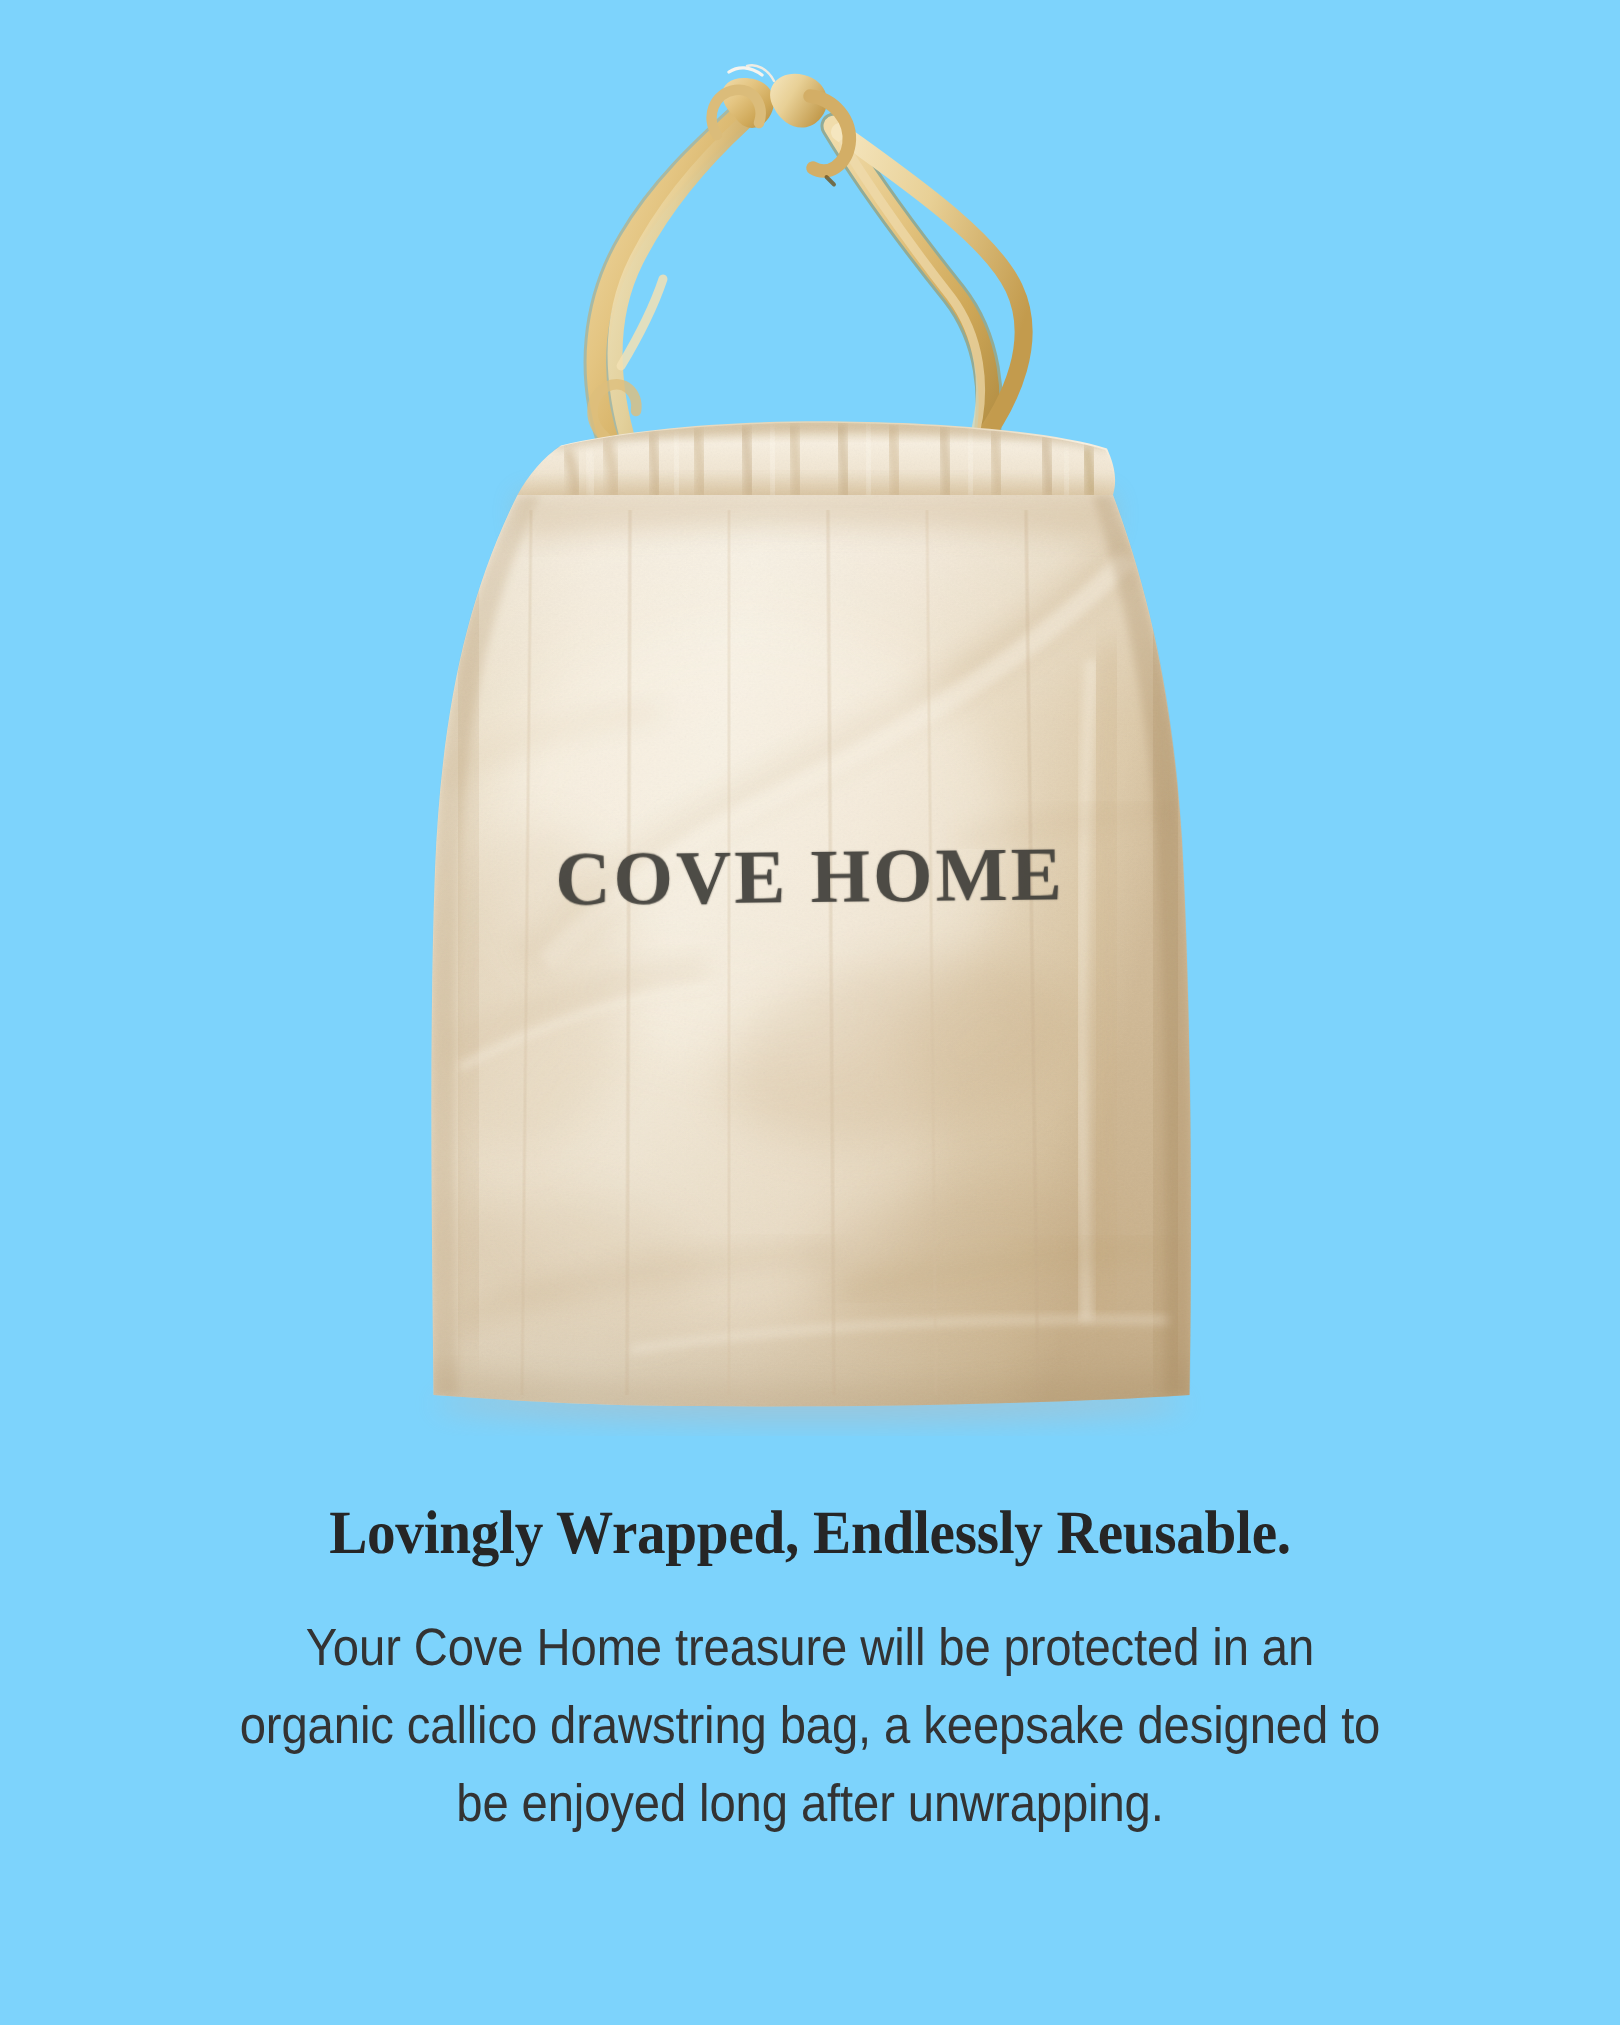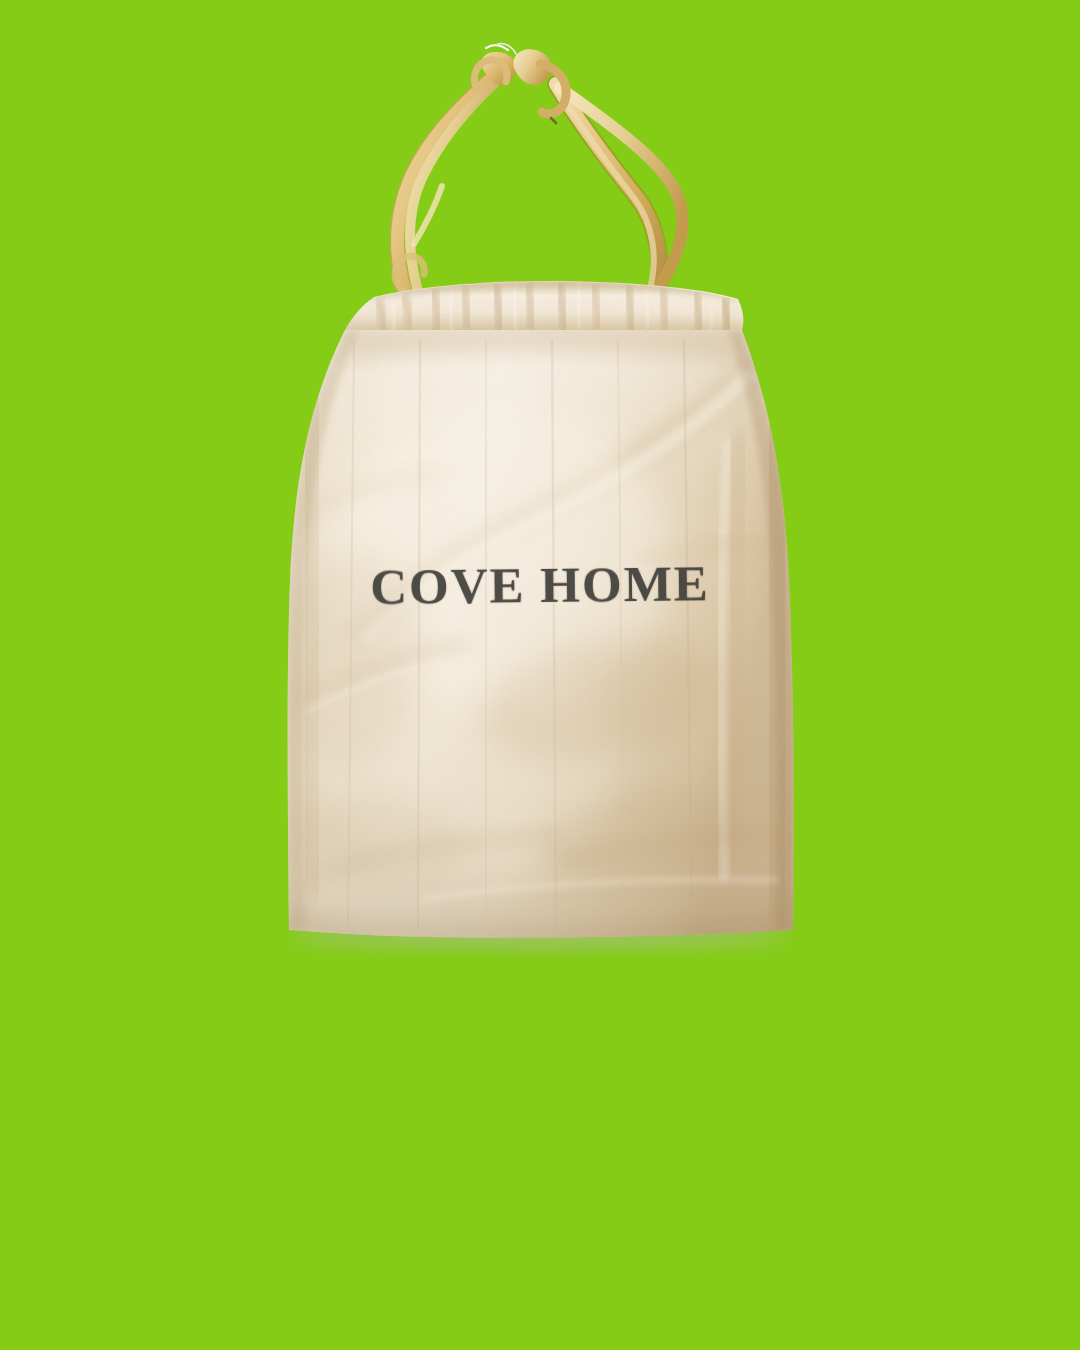--- a/index.html
+++ b/index.html
@@ -10,21 +10,21 @@
     width: 1080px;
     height: 1350px;
     overflow: hidden;
     font-family: "Liberation Sans", sans-serif;
   }
 
   #canvas {
     position: relative;
     width: 1080px;
     height: 1350px;
-    background: #84cc16;
+    background: #7dd3fc;
     overflow: hidden;
   }
 
   
   #product-photo {
     position: absolute;
     left: 0;
     top: 0;
     width: 1080px;
     height: 960px;
@@ -317,14 +317,20 @@
           </g>
 
           <path d="M 345,330 C 430,322 640,322 742,330 C 742,344 742,352 740,360 C 630,348 430,348 348,360 C 346,350 345,340 345,330 Z" fill="#c2a67c" opacity="0.30" filter="url(#softBlur)"></path>
         </g>
       </g>
     </svg>
 
     <div id="bag-logo">COVE HOME</div>
   </div>
 
+  <div id="caption">
+    <div id="headline">Lovingly Wrapped, Endlessly Reusable.</div>
+    <div id="bodycopy">Your Cove Home treasure will be protected in an
+organic callico drawstring bag,  a keepsake designed to
+be enjoyed long after unwrapping.</div>
+  </div>
 
 </div>
 
 </body></html>

